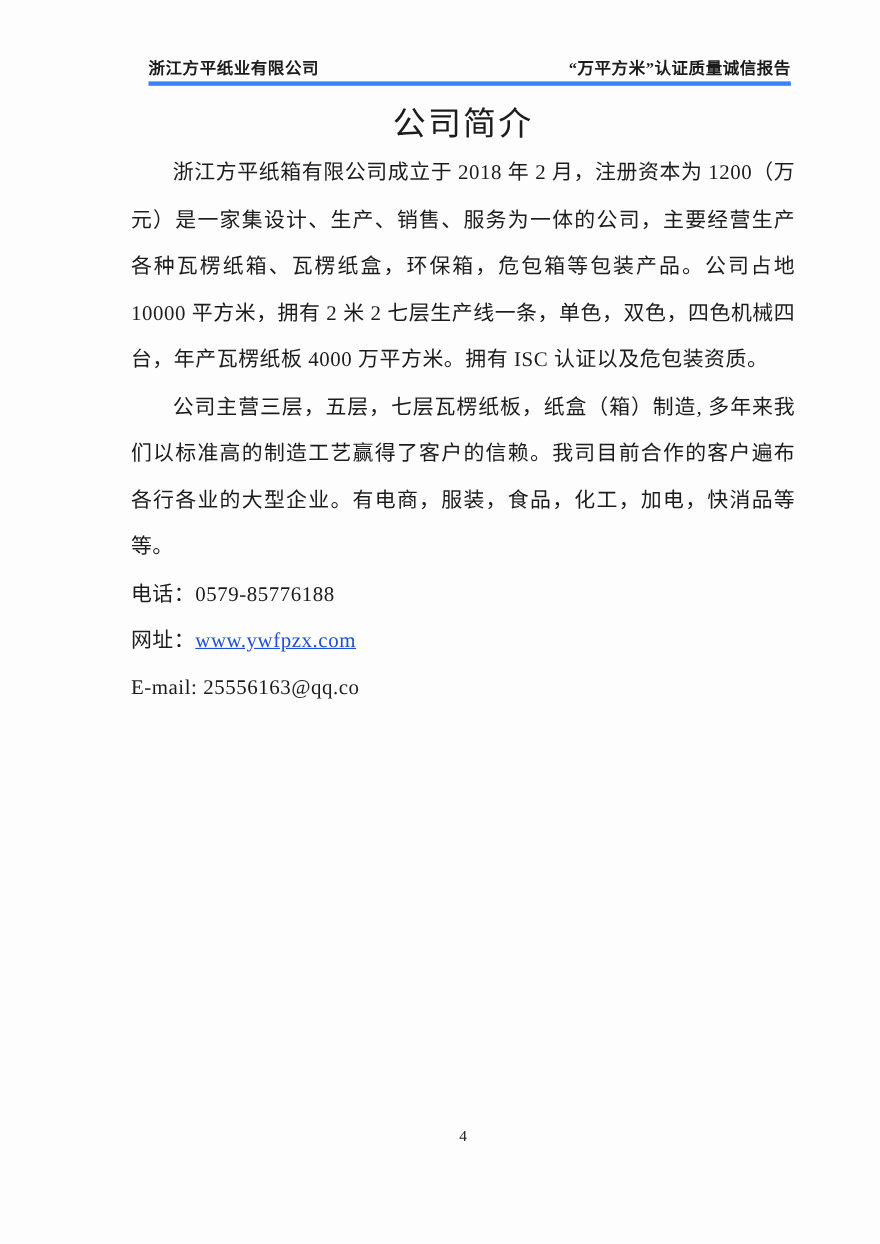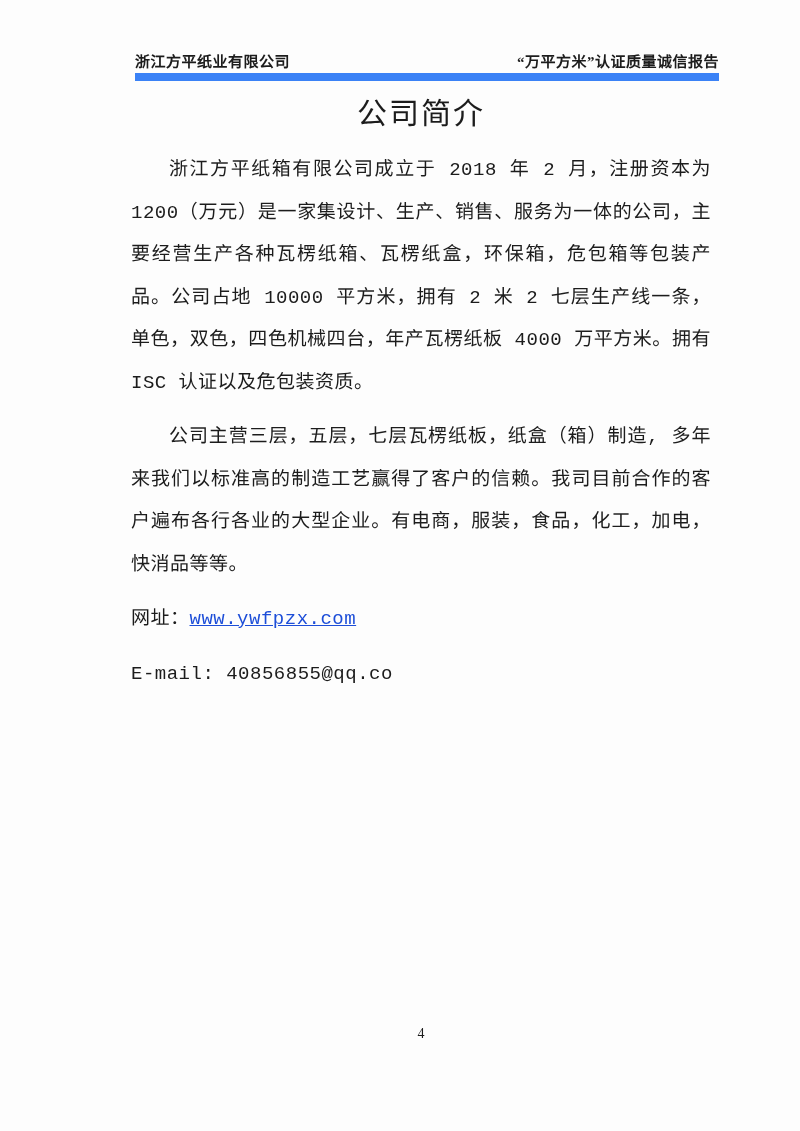--- a/index.html
+++ b/index.html
@@ -17,21 +17,21 @@
     overflow: hidden;
   }
   .header {
     position: absolute;
     top: 50px;
     left: 135px;
     width: 584px;
     display: flex;
     justify-content: space-between;
     align-items: flex-end;
-    border-bottom: 8px solid #3b82f6;
+    border-bottom: 4px solid #3b82f6;
     padding-bottom: 2px;
     font-size: 15px;
     font-weight: 700;
     letter-spacing: 0.5px;
     white-space: nowrap;
   }
   .doc-title {
     position: absolute;
     top: 97px;
     left: 119px;
@@ -47,22 +47,21 @@
     position: absolute;
     top: 137px;
     left: 119px;
     width: 604px;
     font-size: 19px;
     line-height: 42.5px;
     text-align: justify;
     letter-spacing: 0.5px;
   }
   .content p {
-    margin: 12px;
-    font-family: Liberation Mono, monospace;
+    margin: 0;
   }
   .body-para {
     text-indent: 2em;
   }
   .contact-line {
     text-indent: 0;
     text-align: left;
   }
   .link {
     color: #1d4ed8;
@@ -93,26 +92,29 @@
 
   <div class="content">
 
     <p class="body-para">浙江方平纸箱有限公司成立于 2018 年 2 月，注册资本为 1200（万元）是一家集设计、生产、销售、服务为一体的公司，主要经营生产各种瓦楞纸箱、瓦楞纸盒，环保箱，危包箱等包装产品。公司占地 10000 平方米，拥有 2 米 2 七层生产线一条，单色，双色，四色机械四台，年产瓦楞纸板 4000 万平方米。拥有 ISC 认证以及危包装资质。</p>
 
     <p class="body-para">公司主营三层，五层，七层瓦楞纸板，纸盒（箱）制造, 多年来我们以标准高的制造工艺赢得了客户的信赖。我司目前合作的客户遍布各行各业的大型企业。有电商，服装，食品，化工，加电，快消品等等。</p>
 
 
 
 
+    <p class="contact-line">
+      <span>电话：</span><span>0579-85776188</span>
+    </p>
 
     <p class="contact-line">
       <span>网址：</span><a class="link">www.ywfpzx.com</a>
     </p>
 
     <p class="contact-line">
-      <span>E-mail: </span><span>40856855@qq.co</span>
+      <span>E-mail: </span><span>25556163@qq.co</span>
     </p>
 
   </div>
 
   <div class="page-number">4</div>
 
 </div>
 
 </body></html>

